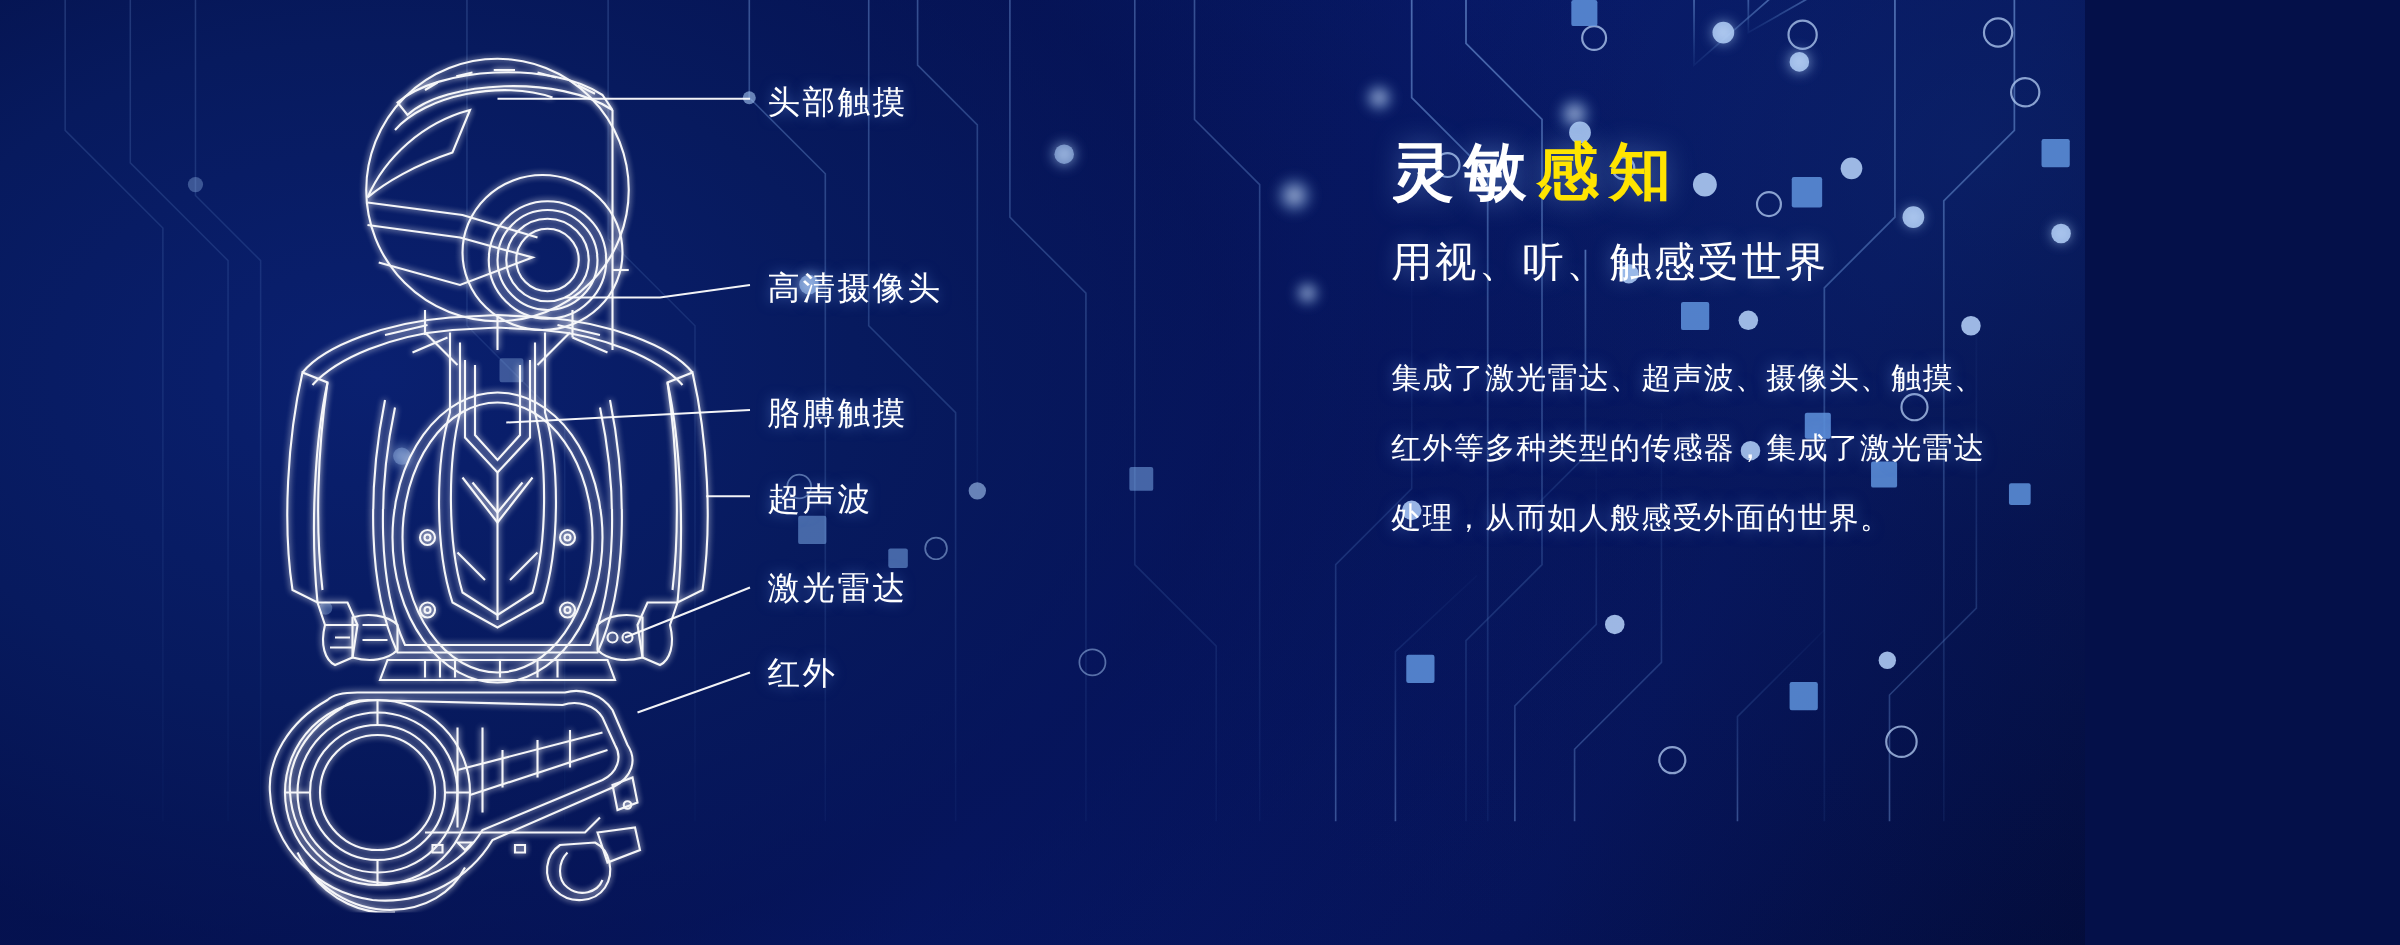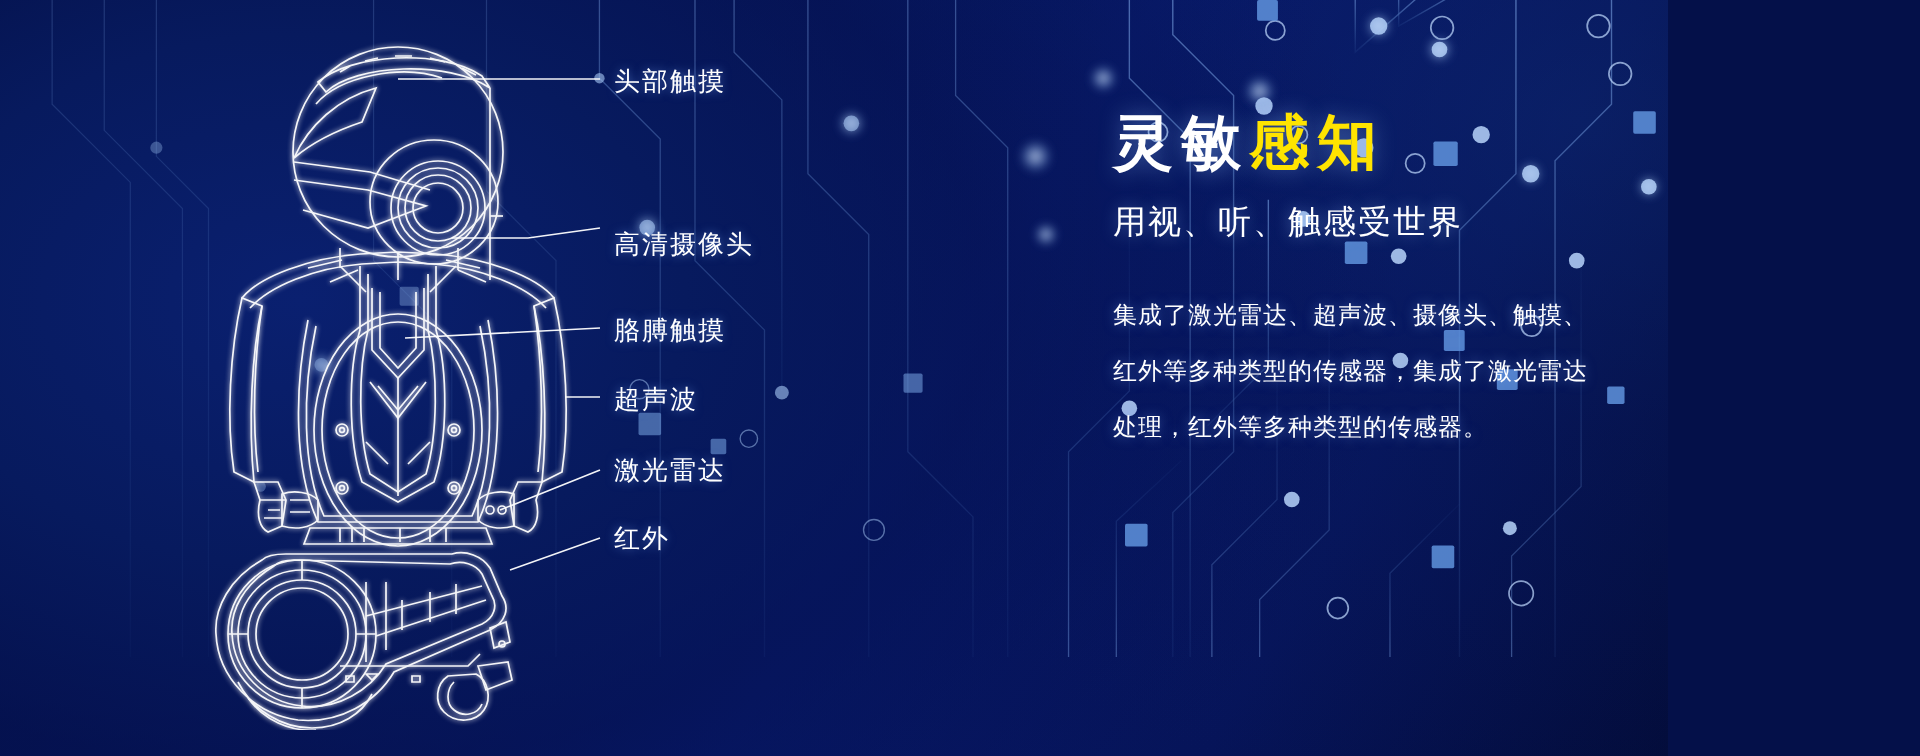--- a/index.html
+++ b/index.html
@@ -23,21 +23,21 @@
     position:absolute;
     color:#ffffff;
     font-size:26px;
     letter-spacing:2px;
     white-space:nowrap;
     text-shadow:0 0 10px rgba(120,170,255,.55);
   }
   
   #panel{position:absolute;left:1113px;top:108px;width:520px;}
   #title{
-    font-size:60px;font-weight:bold;letter-spacing:8px;line-height:1.16;
+    font-size:50px;font-weight:bold;letter-spacing:8px;line-height:1.16;
     text-shadow:0 0 22px rgba(140,190,255,.45);
     margin:0;
   }
   #title .w{color:#ffffff;}
   #title .y{color:#ffe400;}
   #subtitle{
     margin:22px 0 0 0;
     font-size:33px;font-weight:normal;color:#ffffff;letter-spacing:2px;
     text-shadow:0 0 16px rgba(140,190,255,.45);
   }
@@ -326,21 +326,21 @@
 
       <path d="M500 510 L600 470"></path>
 
       <path d="M510 570 L600 538"></path>
     </g>
   </svg>
 
   <div class="callout" style="left:614px;top:64px;">
     <span>头部触摸</span>
   </div>
-  <div class="callout" style="left:614px;top:227px;">
+  <div class="callout" style="left:614px;top:213px;">
     <span>高清摄像头</span>
   </div>
   <div class="callout" style="left:614px;top:313px;">
     <span>胳膊触摸</span>
   </div>
   <div class="callout" style="left:614px;top:382px;">
     <span>超声波</span>
   </div>
   <div class="callout" style="left:614px;top:453px;">
     <span>激光雷达</span>
@@ -350,17 +350,17 @@
   </div>
 
   <div id="panel">
     <h1 id="title">
       <span class="w">灵敏</span><span class="y">感知</span>
     </h1>
     <h2 id="subtitle">用视、听、触感受世界</h2>
     <div id="body">
       <div>集成了激光雷达、超声波、摄像头、触摸、</div>
       <div>红外等多种类型的传感器，集成了激光雷达</div>
-      <div>处理，红外等多种类型的传感器。</div>
+      <div>处理，从而如人般感受外面的世界。</div>
     </div>
   </div>
 
 </div>
 
 </body></html>

